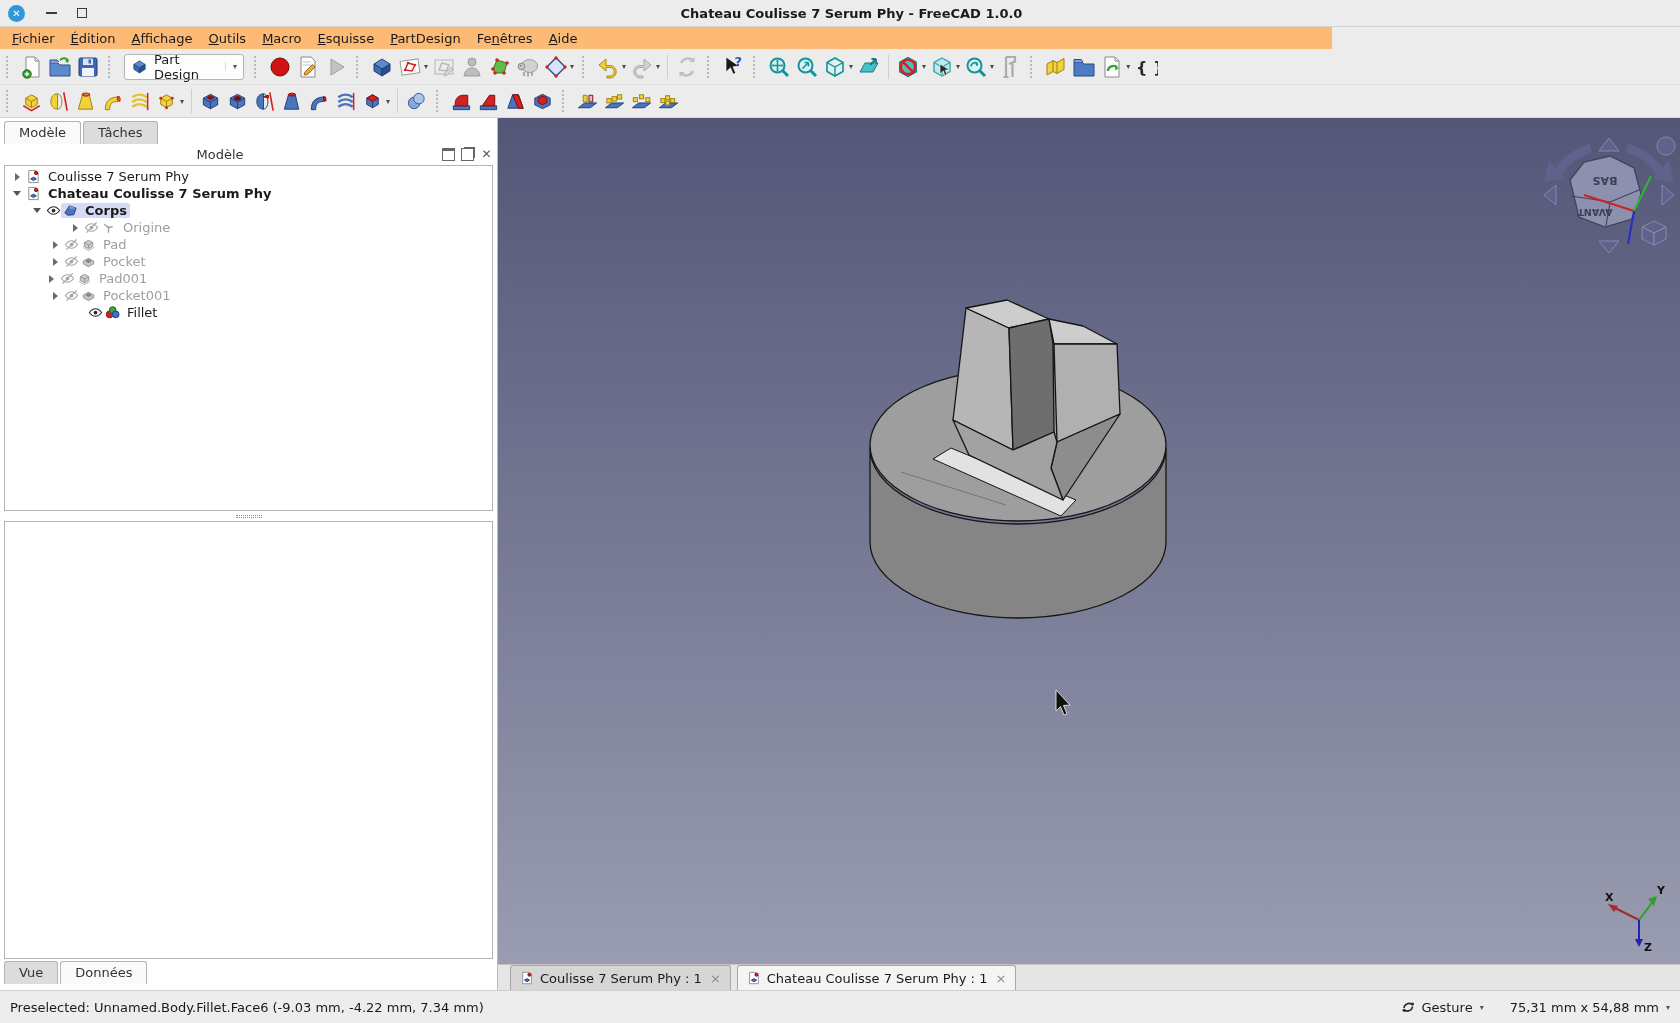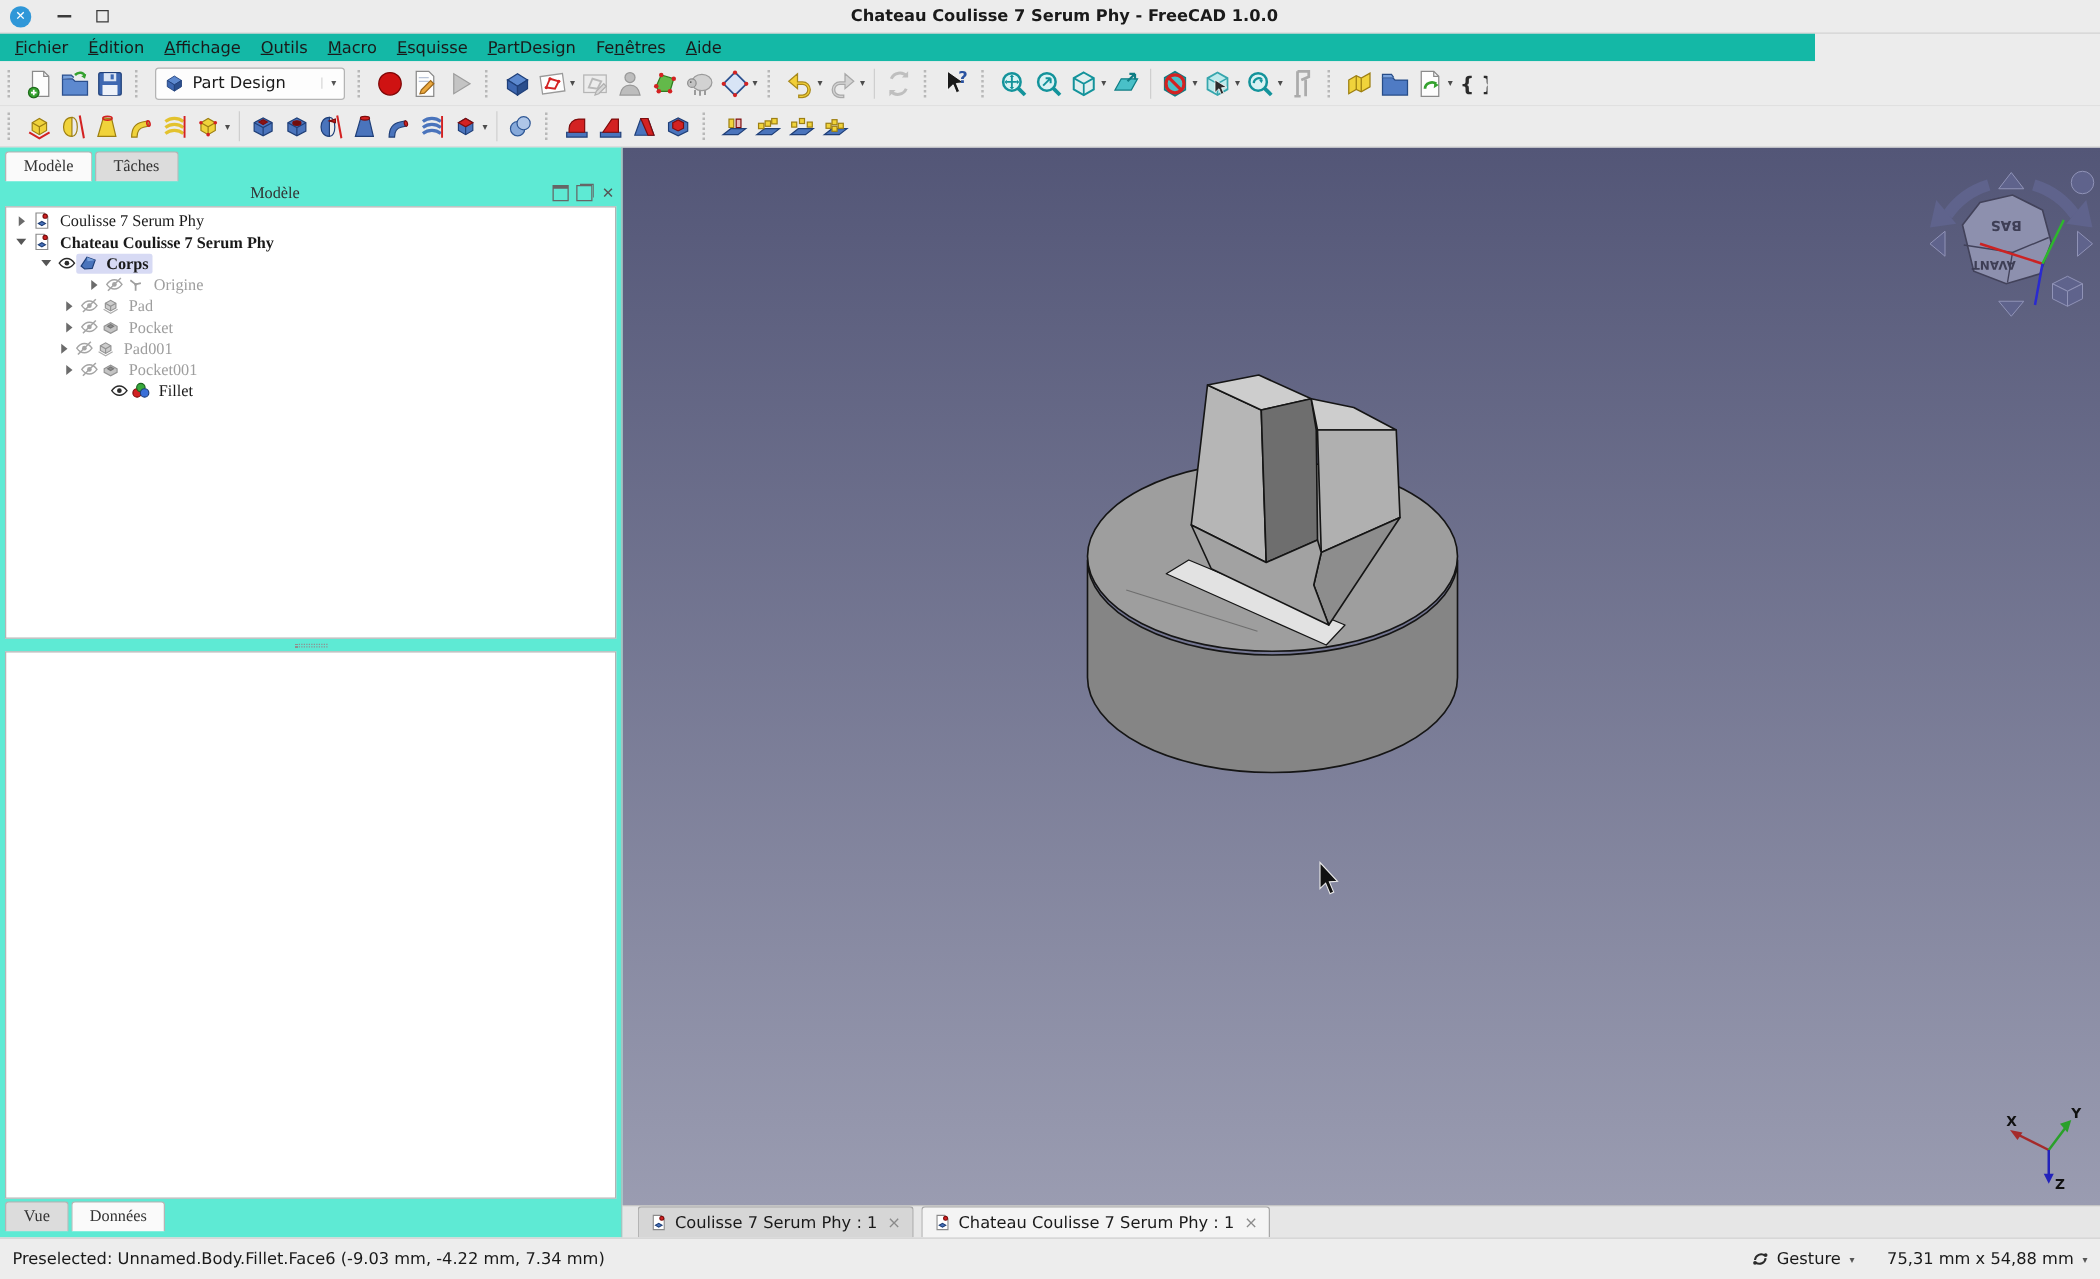--- a/index.html
+++ b/index.html
@@ -11,44 +11,44 @@
   
   #titlebar { left:0; top:0; width:1680px; height:27px; background:#ececec;
     border-bottom:1px solid #d2d2d2; display:flex; align-items:center; }
   .win-close { width:17px; height:17px; border-radius:50%; background:#2f97d8; color:#fff;
     font-size:10px; line-height:17px; text-align:center; margin-left:8px; font-weight:bold; }
   .win-min { width:11px; height:2px; background:#3a3a3a; margin-left:21px; }
   .win-max { width:10px; height:10px; border:1.5px solid #3a3a3a; margin-left:20px; }
   #title-text { position:absolute; left:0; right:0; text-align:center; font-weight:bold;padding-left:23px; }
 
   
-  #menubar { left:0; top:27px; width:1452px; height:22px; background:#14b8a6; display:flex;
+  #menubar { left:0; top:27px; width:1332px; height:22px; background:#fdba74; display:flex;
     align-items:center; padding-left:4px; }
   .menu-item { padding:2px 8px; }
   .menu-item .mn { text-decoration:underline; }
 
   
   .toolbar { left:0; width:1680px; background:#ececec; display:flex; align-items:center; }
   #toolbar1 { top:49px; height:36px; border-bottom:1px solid #e0e0e0; }
   #toolbar2 { top:85px; height:33px; border-bottom:1px solid #d6d6d6; }
   .grip { width:7px; height:22px; border-left:2px dotted #b8b8b8; margin:0 5px 0 6px; }
   .tsep { width:1px; height:24px; background:#cfcfcf; margin:0 5px; }
   .tb { height:30px; display:flex; align-items:center; padding:0 2px; border-radius:3px; }
   .tb svg { width:24px; height:24px; }
   #toolbar2 .tb svg { width:23px; height:23px; }
   .dd { font-size:8px; color:#4c4c4c; margin-left:2px; }
-  #wb-combo { width:152px; height:26px; background:#fdfdfd; border:1px solid #b4b4b4;
+  #wb-combo { width:120px; height:26px; background:#fdfdfd; border:1px solid #b4b4b4;
     border-radius:3px; display:flex; align-items:center; padding:0 6px; margin:0 4px; }
   #wb-combo svg { width:17px; height:17px; margin-right:6px; }
   #wb-combo .cb-label { flex:1; }
   #wb-combo .cb-arrow { font-size:8px; color:#555; border-left:1px solid #d8d8d8; padding-left:7px; }
 
   
-  #leftdock { left:0; top:118px; width:498px; height:872px; background:#5eead4;
-    border-right:1px solid #b9b9b9;font-family:Liberation Serif, serif; }
+  #leftdock { left:0; top:118px; width:498px; height:872px; background:#ffffff;
+    border-right:1px solid #b9b9b9; }
   .dock-tabs { position:absolute; left:4px; top:3px; display:flex; }
   .dock-tab { padding:3px 14px 4px; border:1px solid #b4b4b4; border-bottom:none;
     border-radius:3px 3px 0 0; background:#dcdcdc; margin-right:2px; color:#333; }
   .dock-tab.active { background:#fafafa; position:relative; z-index:2; }
   #panel-header { position:absolute; left:4px; top:27px; width:489px; height:18px;
     display:flex; align-items:center; }
   #panel-title { flex:1; text-align:center; color:#333; }
   .ph-btn { width:13px; height:13px; margin-left:6px; position:relative; }
   .ph-dock { border:1px solid #666; border-top:3px solid #666; }
   .ph-float { border:1px solid #666; box-shadow:2px -2px 0 -1px #666; }

